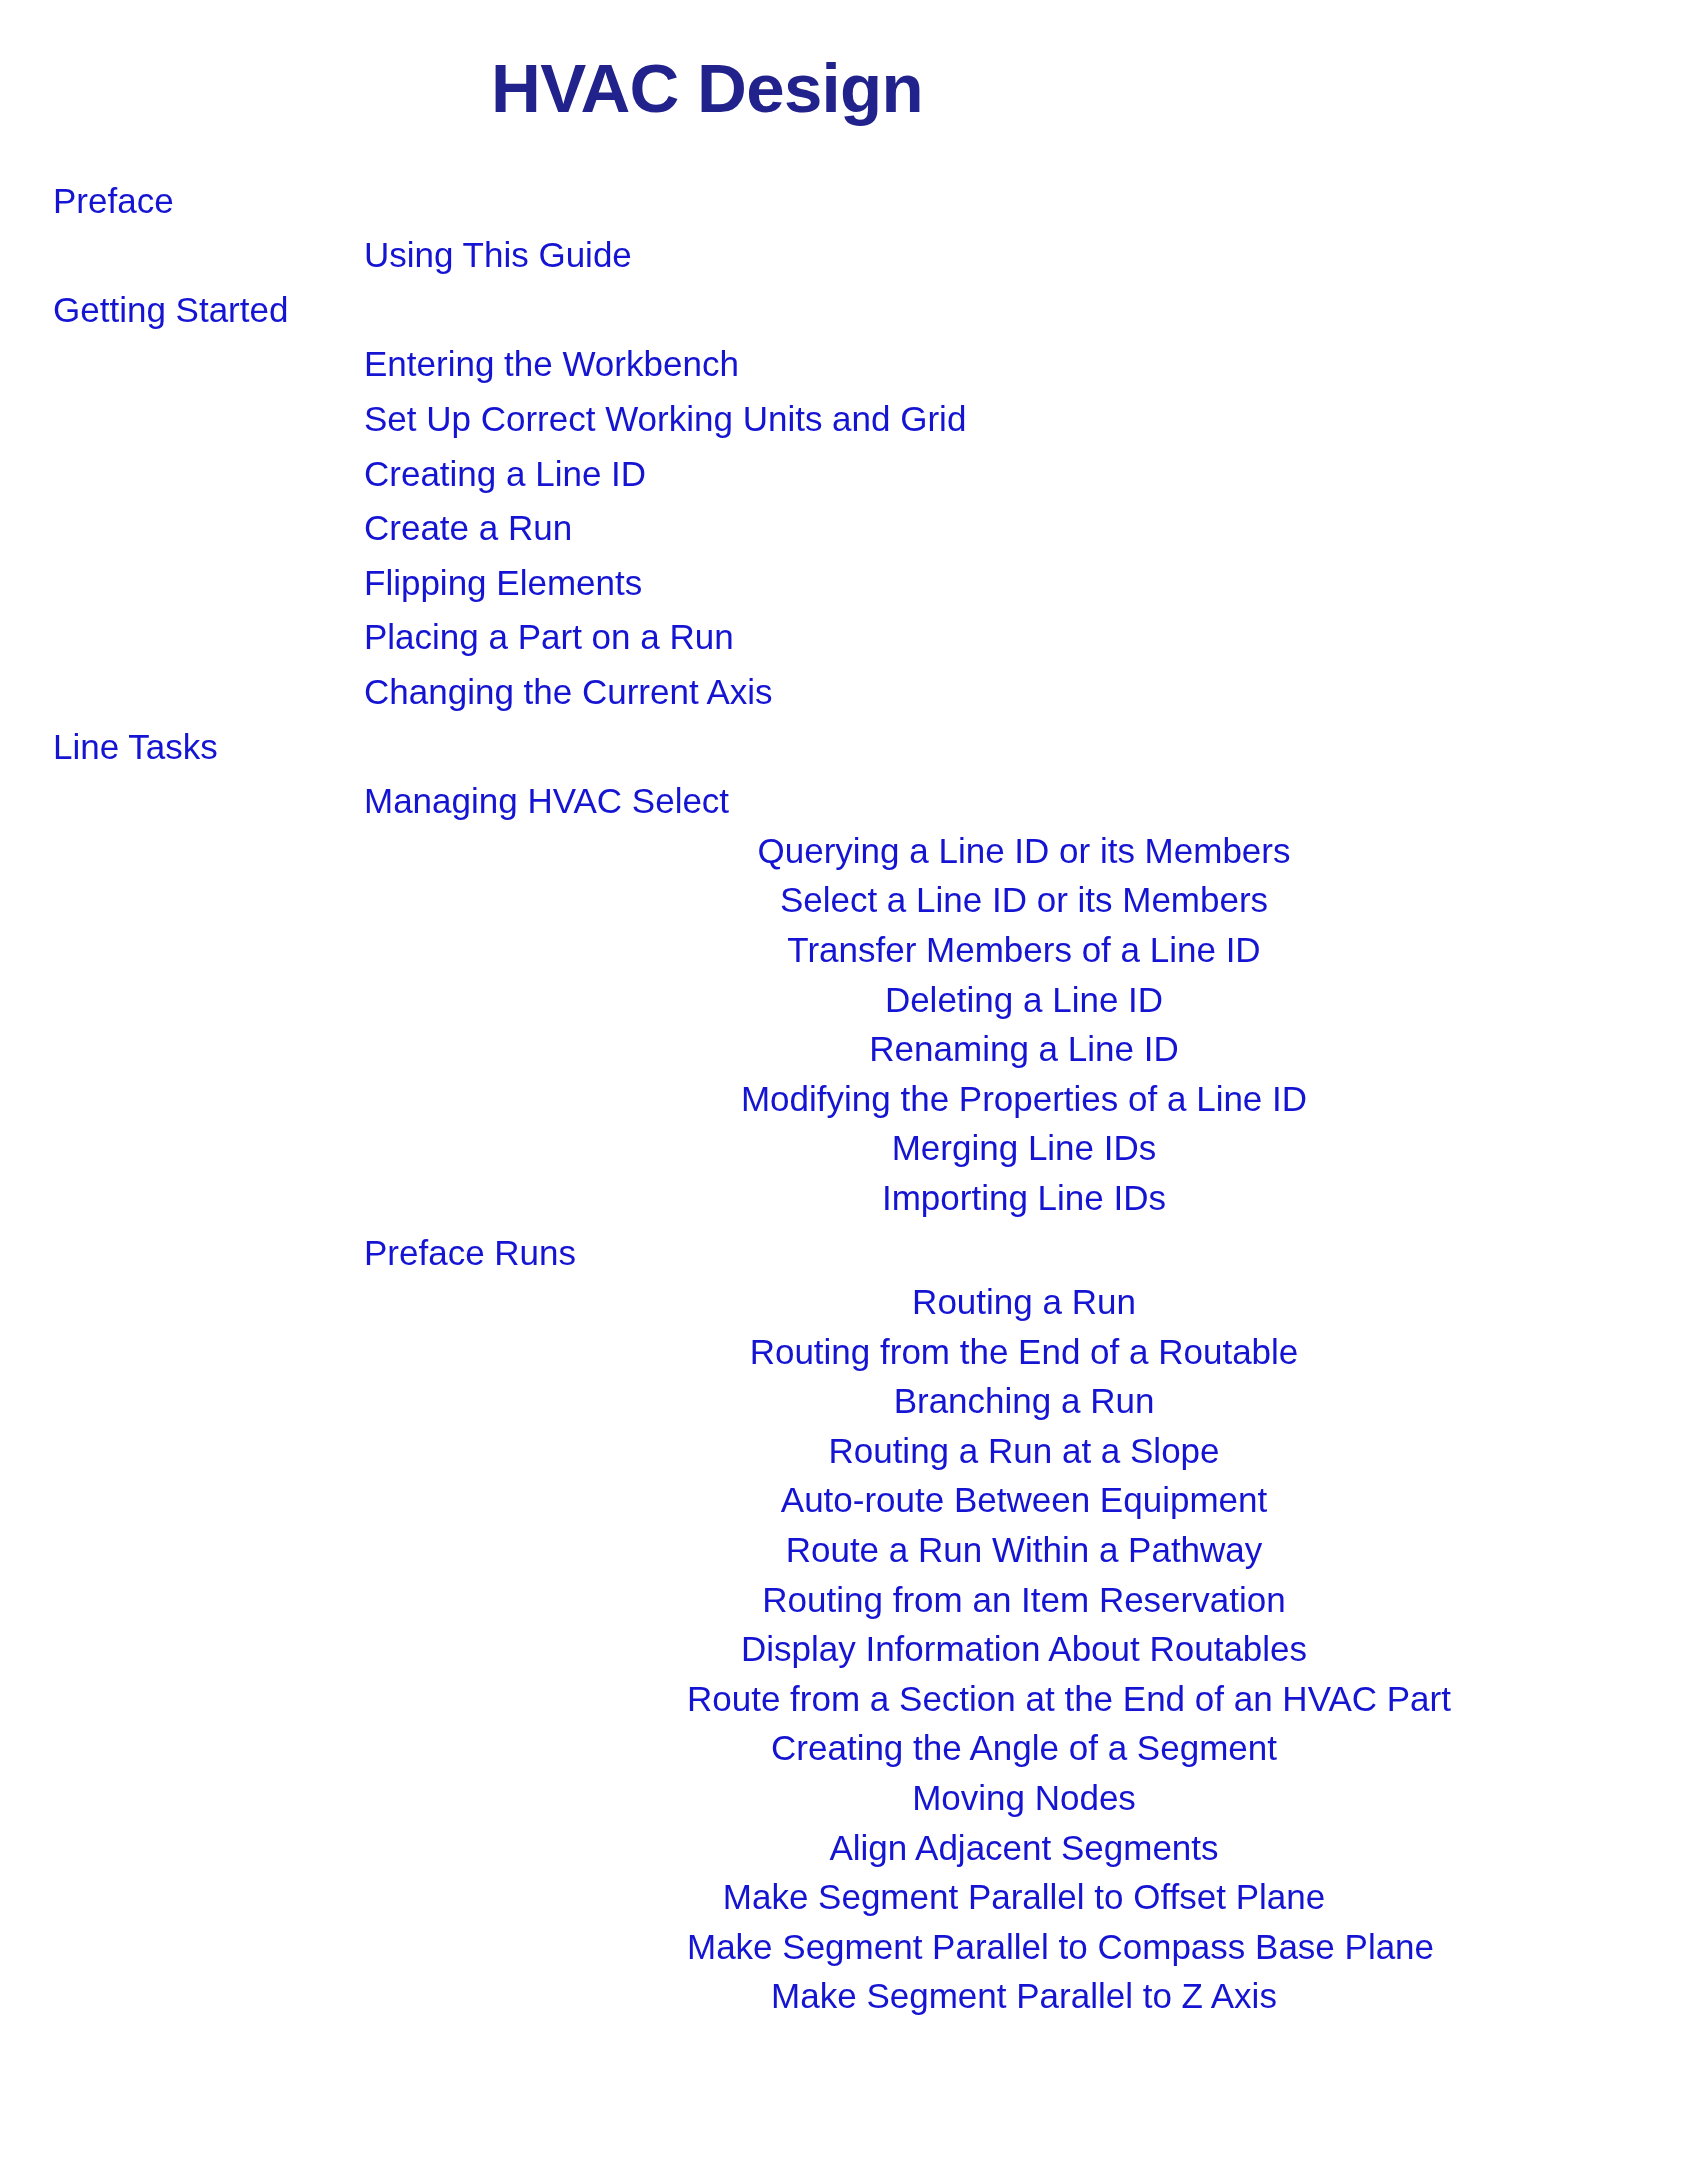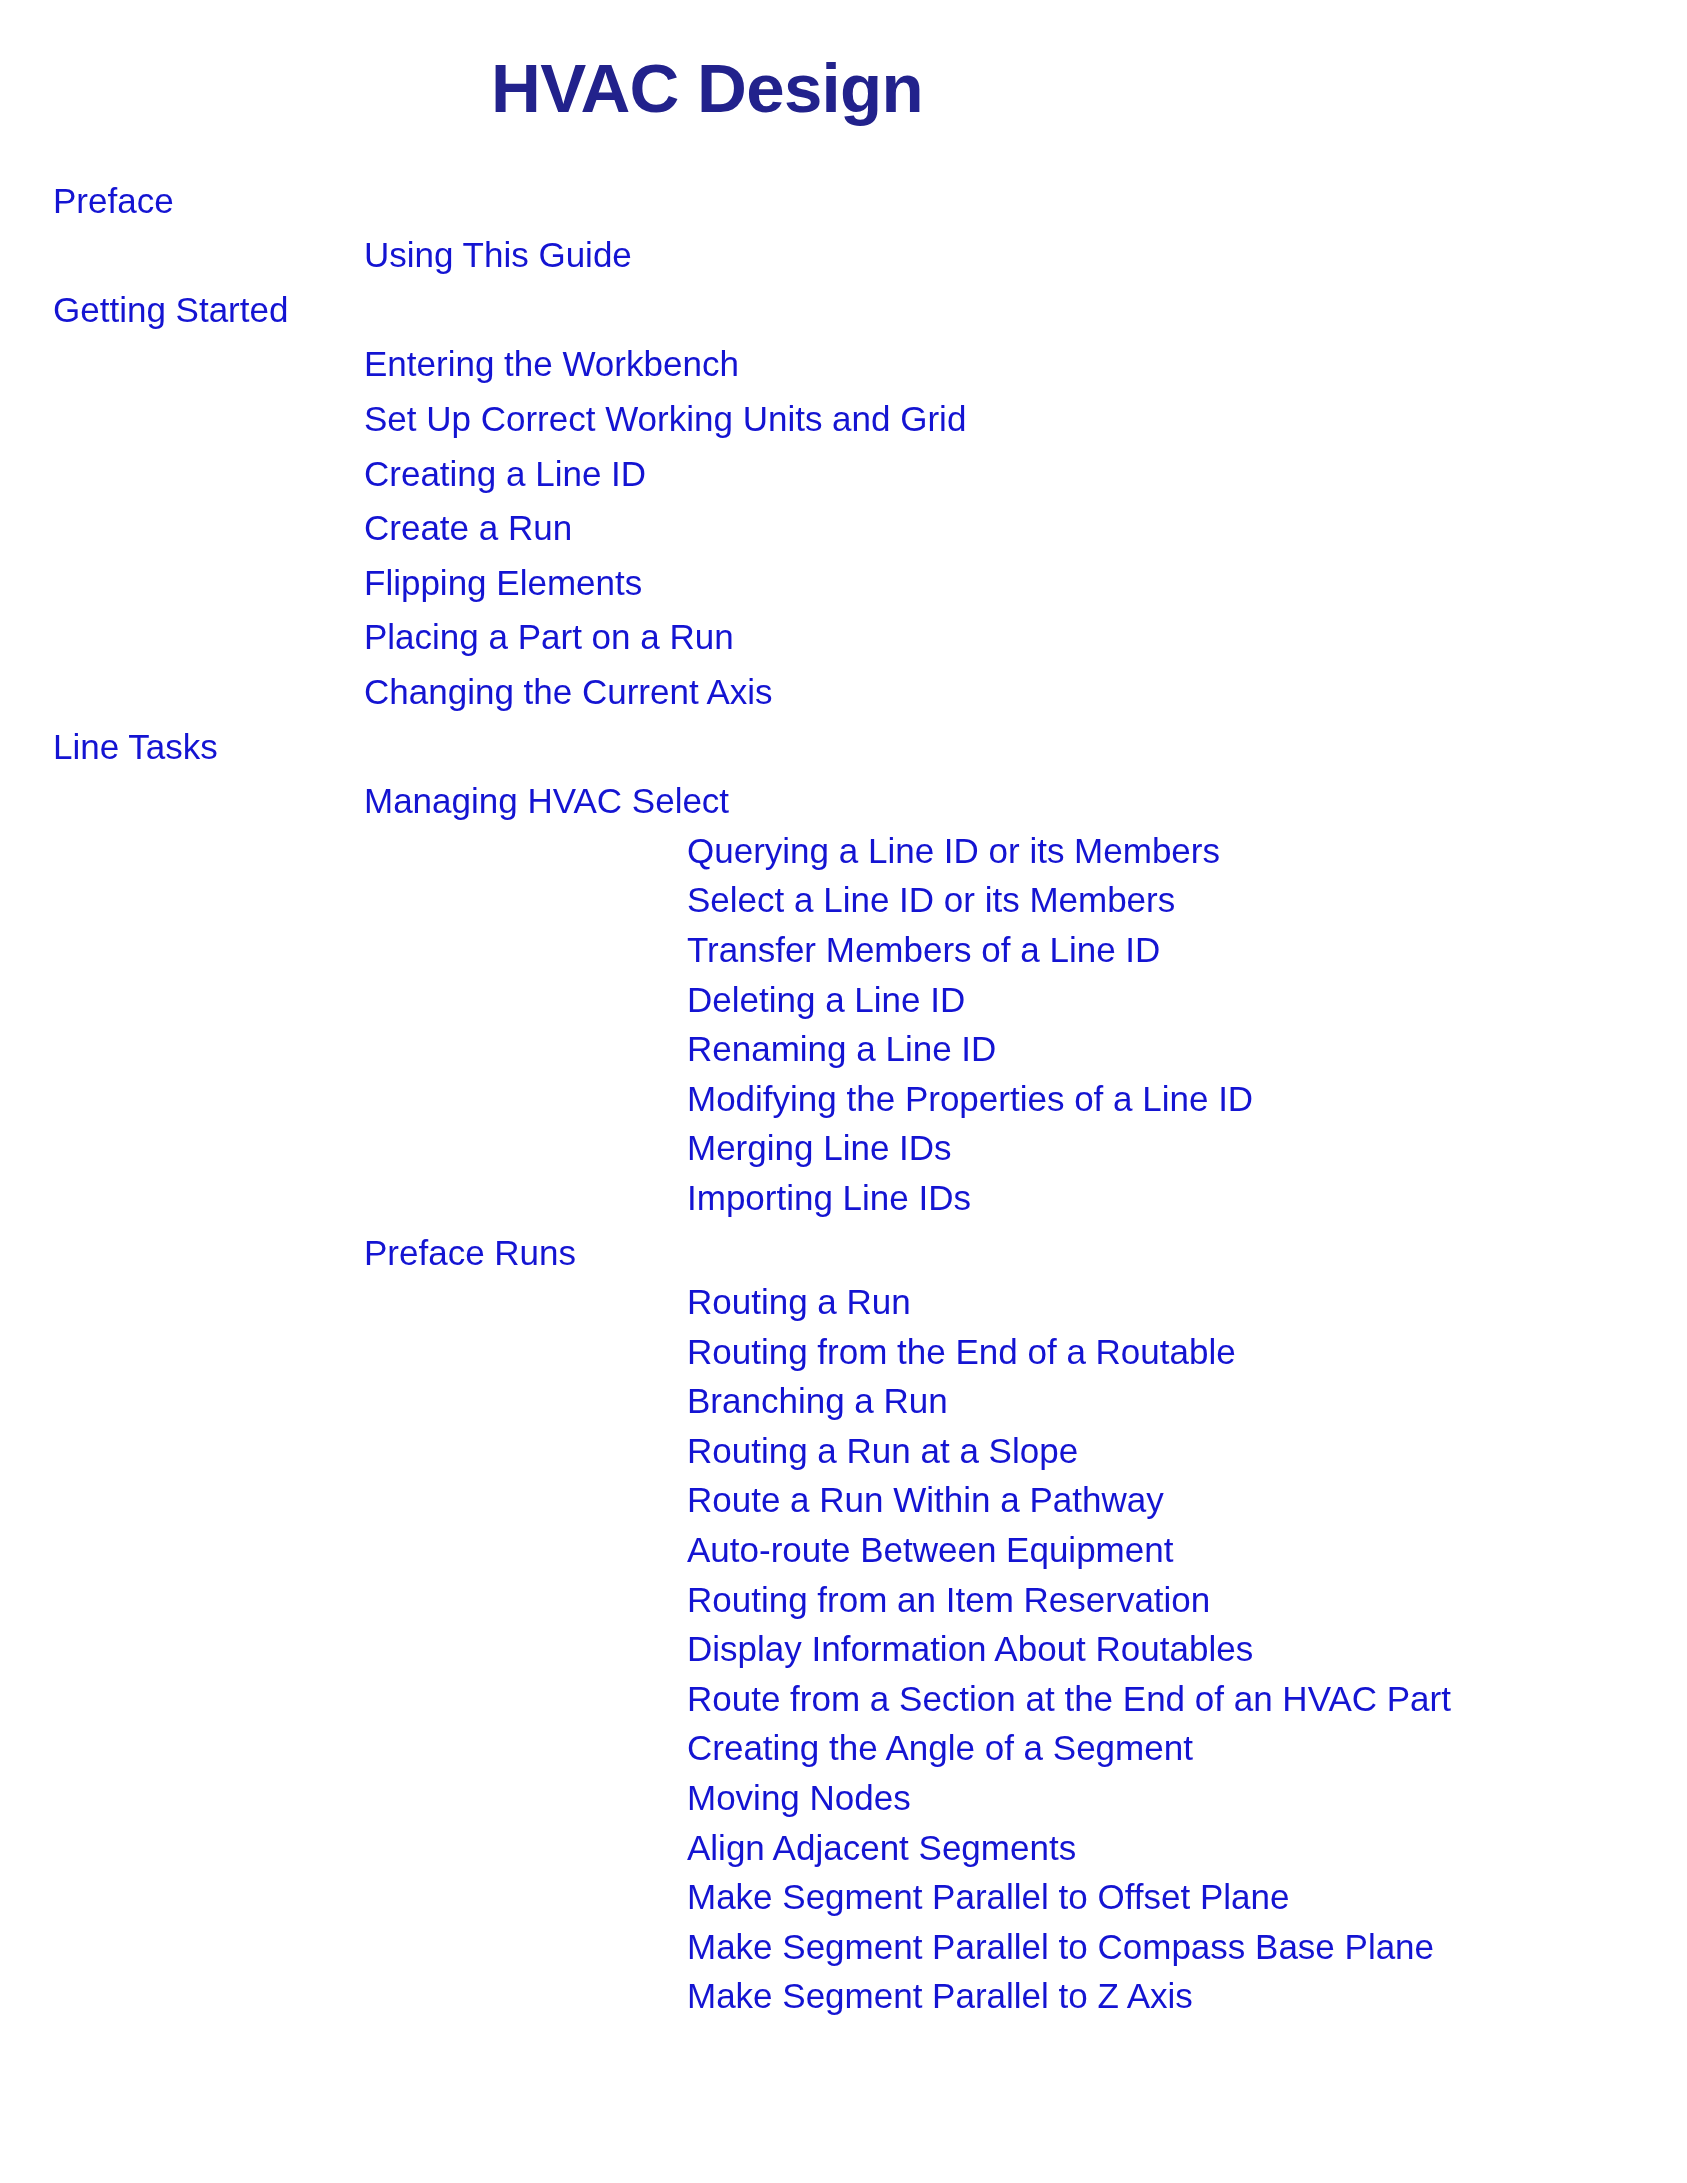--- a/index.html
+++ b/index.html
@@ -53,20 +53,21 @@
   }
   .lvl2 {
     margin-left: 311px;
     padding-top: 17px;
     padding-bottom: 2.6px;
   }
   .lvl3 {
     margin-left: 634px;
     padding-top: 12px;
     padding-bottom: 2.6px;
+    text-align: center;
   }
 </style>
 </head>
 <body>
 
 <div class="page">
 
   <h1 class="doc-title">HVAC Design</h1>
 
   <nav class="toc">
@@ -140,24 +141,24 @@
         <div class="toc-row">
           <a class="entry lvl3" href="#">Routing from the End of a Routable</a>
         </div>
         <div class="toc-row">
           <a class="entry lvl3" href="#">Branching a Run</a>
         </div>
         <div class="toc-row">
           <a class="entry lvl3" href="#">Routing a Run at a Slope</a>
         </div>
         <div class="toc-row">
-          <a class="entry lvl3" href="#">Route a Run Within a Pathway</a>
+          <a class="entry lvl3" href="#">Auto-route Between Equipment</a>
         </div>
         <div class="toc-row">
-          <a class="entry lvl3" href="#">Auto-route Between Equipment</a>
+          <a class="entry lvl3" href="#">Route a Run Within a Pathway</a>
         </div>
         <div class="toc-row">
           <a class="entry lvl3" href="#">Routing from an Item Reservation</a>
         </div>
         <div class="toc-row">
           <a class="entry lvl3" href="#">Display Information About Routables</a>
         </div>
         <div class="toc-row">
           <a class="entry lvl3" href="#">Route from a Section at the End of an HVAC Part</a>
         </div>

